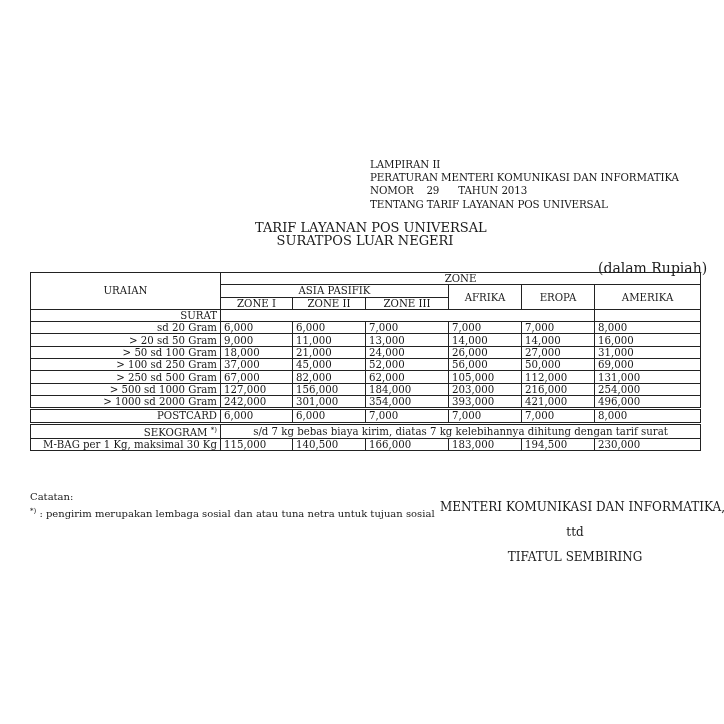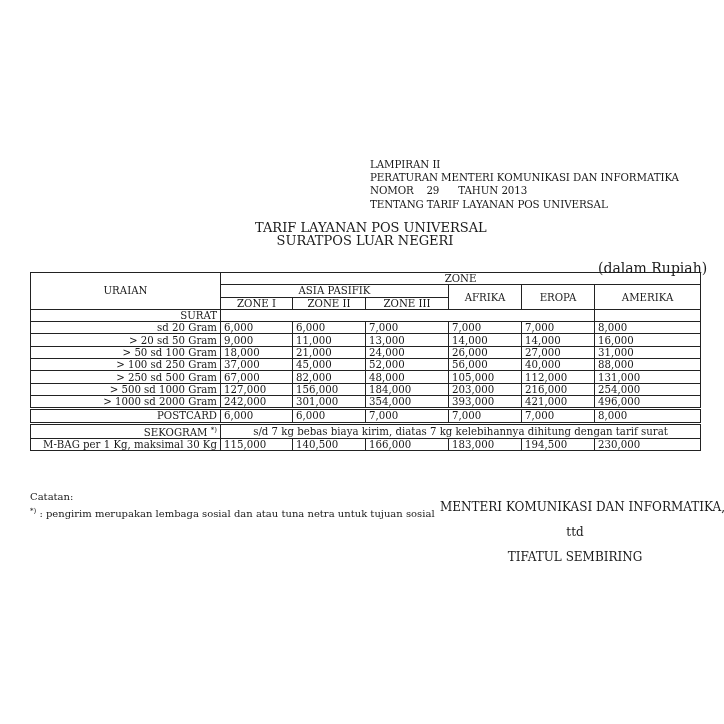--- a/index.html
+++ b/index.html
@@ -101,28 +101,28 @@
         <td class="r">26,000</td>
         <td class="r">27,000</td>
         <td class="r">31,000</td>
       </tr>
       <tr>
         <td class="l">&gt; 100 sd 250 Gram</td>
         <td class="r">37,000</td>
         <td class="r">45,000</td>
         <td class="r">52,000</td>
         <td class="r">56,000</td>
-        <td class="r">40,000</td>
-        <td class="r">88,000</td>
+        <td class="r">50,000</td>
+        <td class="r">69,000</td>
       </tr>
       <tr>
         <td class="l">&gt; 250 sd 500 Gram</td>
         <td class="r">67,000</td>
         <td class="r">82,000</td>
-        <td class="r">48,000</td>
+        <td class="r">62,000</td>
         <td class="r">105,000</td>
         <td class="r">112,000</td>
         <td class="r">131,000</td>
       </tr>
       <tr>
         <td class="l">&gt; 500 sd 1000 Gram</td>
         <td class="r">127,000</td>
         <td class="r">156,000</td>
         <td class="r">184,000</td>
         <td class="r">203,000</td>

